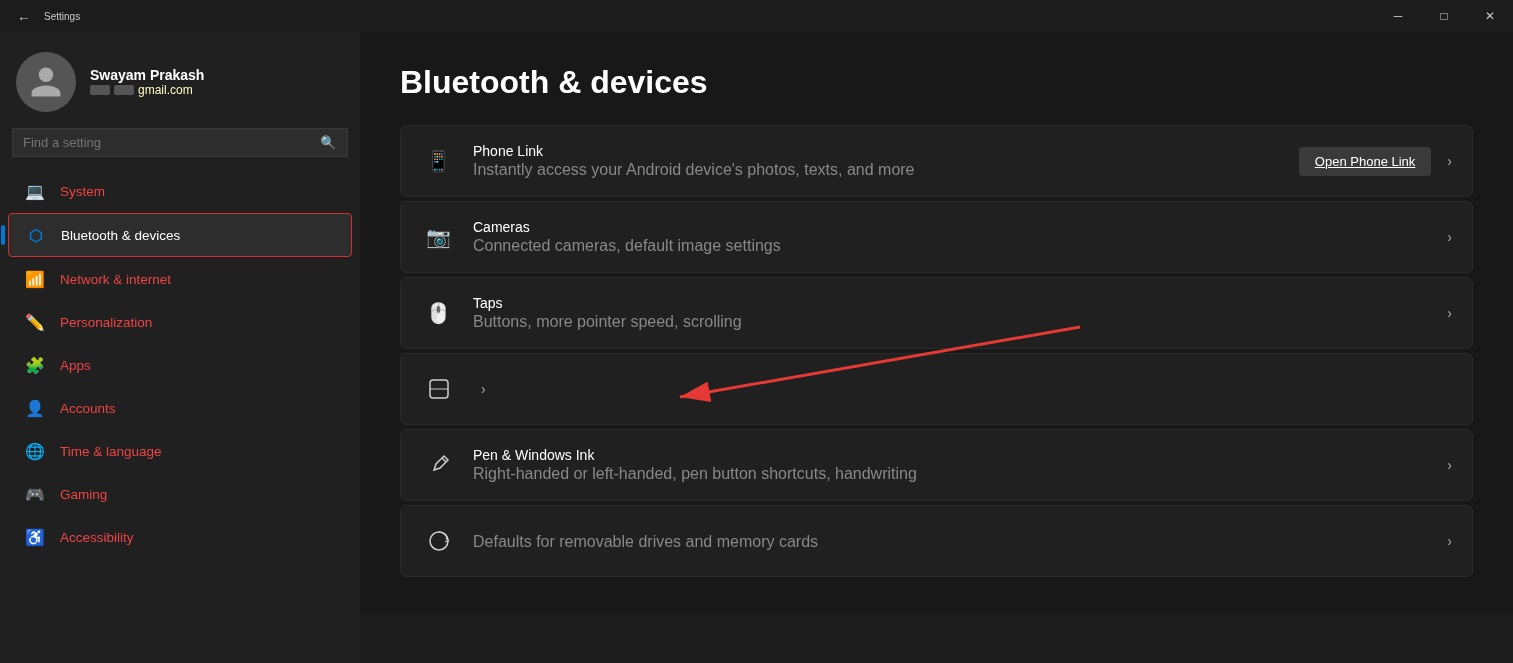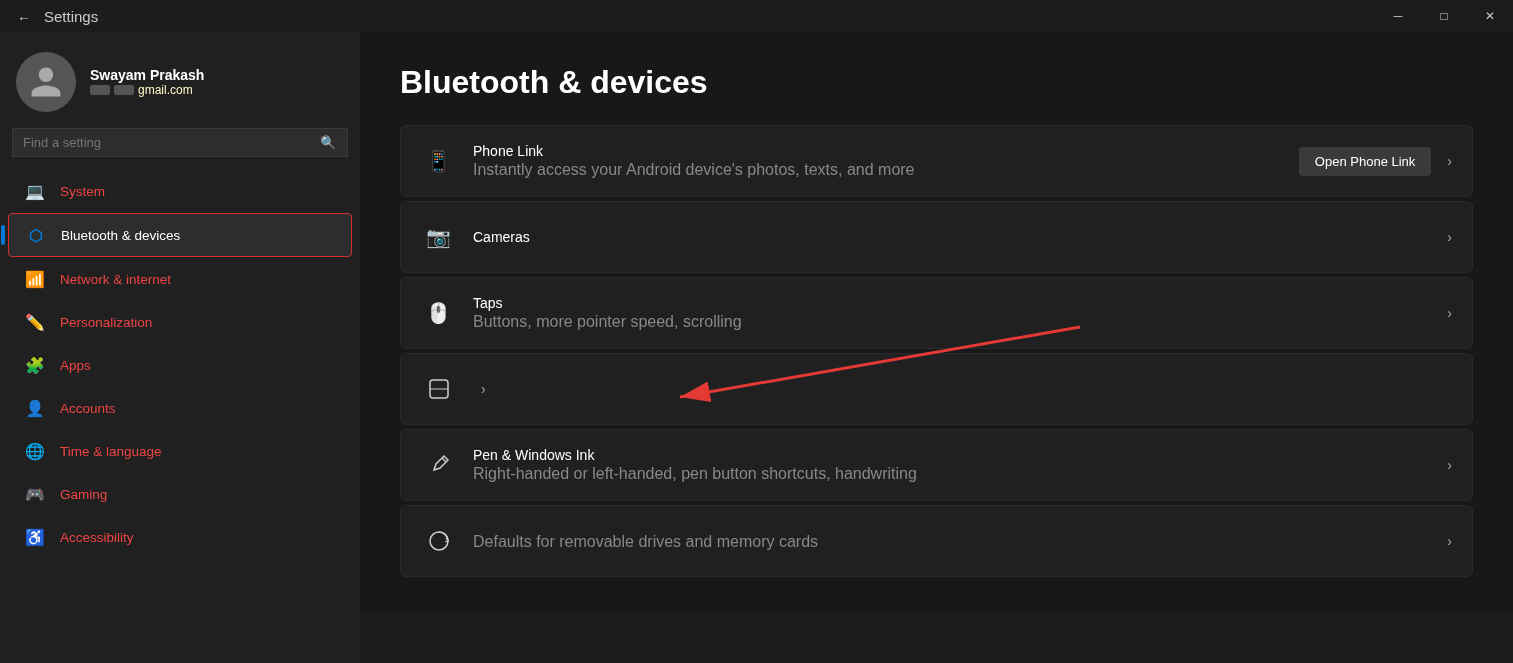--- a/index.html
+++ b/index.html
@@ -29,21 +29,21 @@
       height: 24px;
       display: flex;
       align-items: center;
       justify-content: center;
       color: #ccc;
       cursor: pointer;
       font-size: 14px;
       margin-right: 8px;
     }
     .titlebar-title {
-      font-size: 15px;
+      font-size: 10px;
       color: #ccc;
     }
     .titlebar-controls {
       position: absolute;
       right: 0;
       top: 0;
       display: flex;
       height: 32px;
     }
     .titlebar-btn {
@@ -257,20 +257,21 @@
     }
     .open-btn {
       background: #3a3a3a;
       border: none;
       border-radius: 4px;
       color: #fff;
       padding: 7px 16px;
       font-size: 13px;
       cursor: pointer;
       white-space: nowrap;
+      text-decoration: underline;
     }
     .chevron-icon {
       font-size: 14px;
       color: #aaa;
       margin-left: 8px;
     }
 
     
     .content-wrapper {
       position: relative;
@@ -384,20 +385,21 @@
         <div class="setting-row-action">
           <button class="open-btn">Open Phone Link</button>
           <span class="chevron-icon">›</span>
         </div>
       </div>
 
       <div class="setting-row">
         <div class="setting-row-icon">📷</div>
         <div class="setting-row-text">
           <span class="setting-row-title">Cameras</span>
+          <span class="setting-row-desc">Connected cameras, default image settings</span>
         </div>
         <span class="chevron-icon">›</span>
       </div>
 
       <div class="setting-row">
         <div class="setting-row-icon">🖱️</div>
         <div class="setting-row-text">
           <span class="setting-row-title">Taps</span>
           <span class="setting-row-desc">Buttons, more pointer speed, scrolling</span>
         </div>

